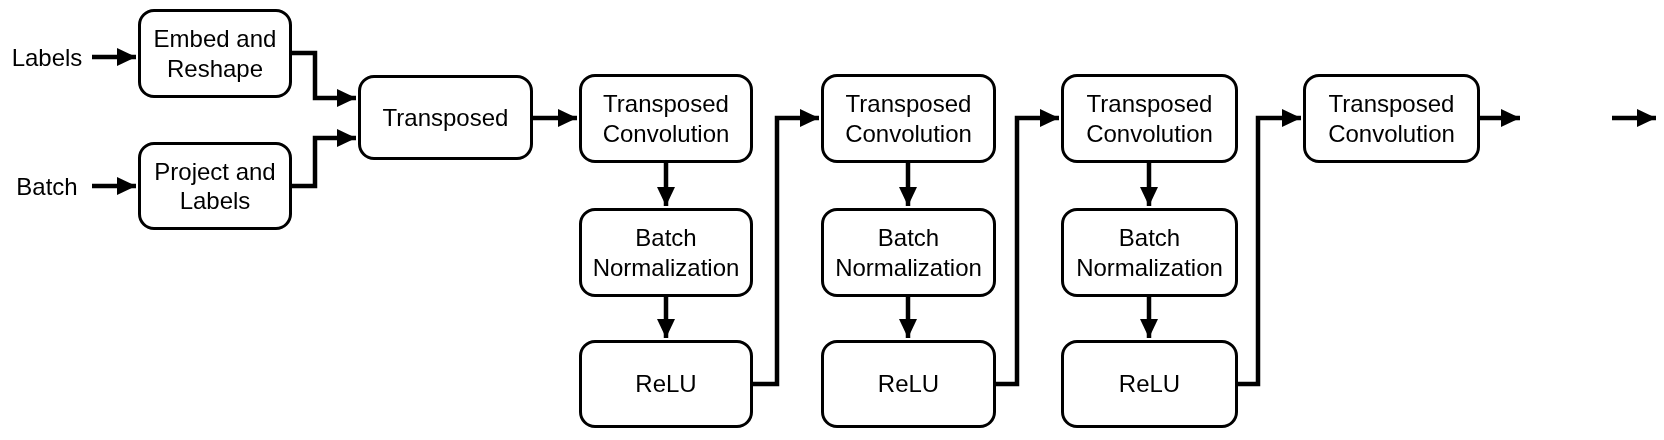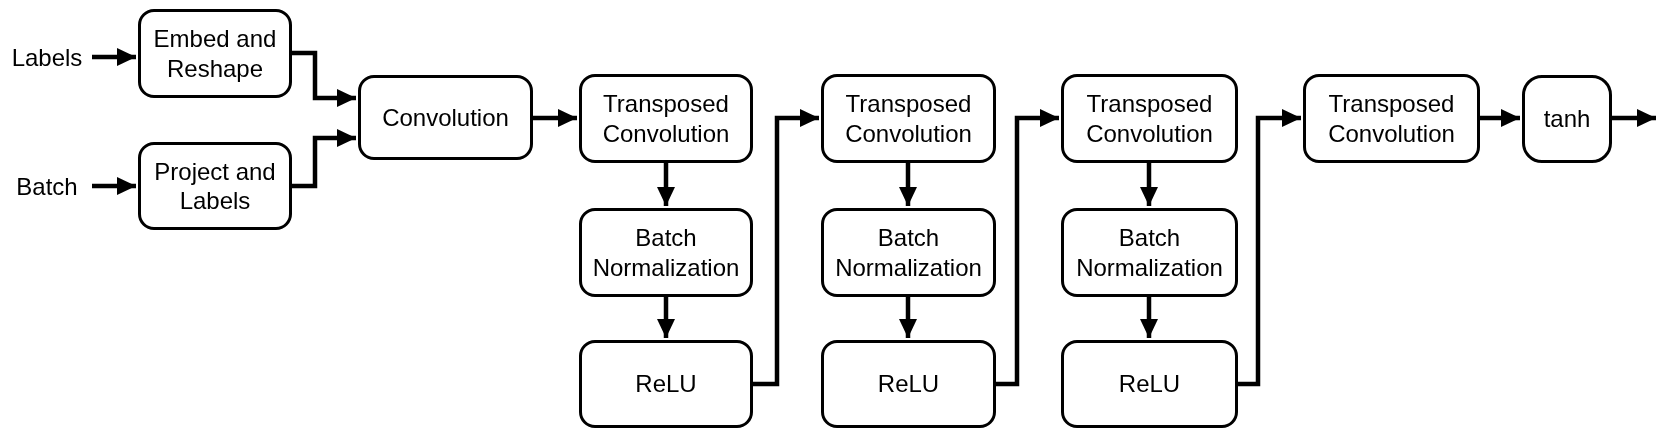--- a/index.html
+++ b/index.html
@@ -98,21 +98,21 @@
   <div class="input-label l-labels">Labels</div>
   <div class="input-label l-noise">Batch</div>
 
   <div class="node n-embed">
     <span>Embed and Reshape</span>
   </div>
   <div class="node n-project">
     <span>Project and Labels</span>
   </div>
   <div class="node n-concat">
-    <span>Convolution</span>
+    <span>Transposed</span>
   </div>
 
   <div class="node n-tc1">
     <span>Transposed Convolution</span>
   </div>
   <div class="node n-bn1">
     <span>Batch Normalization</span>
   </div>
   <div class="node n-relu1">
     <span>ReLU</span>
@@ -134,17 +134,14 @@
   <div class="node n-bn3">
     <span>Batch Normalization</span>
   </div>
   <div class="node n-relu3">
     <span>ReLU</span>
   </div>
 
   <div class="node n-tc4">
     <span>Transposed Convolution</span>
   </div>
-  <div class="node n-tanh">
-    <span>tanh</span>
-  </div>
 
 </div>
 
 </body></html>

